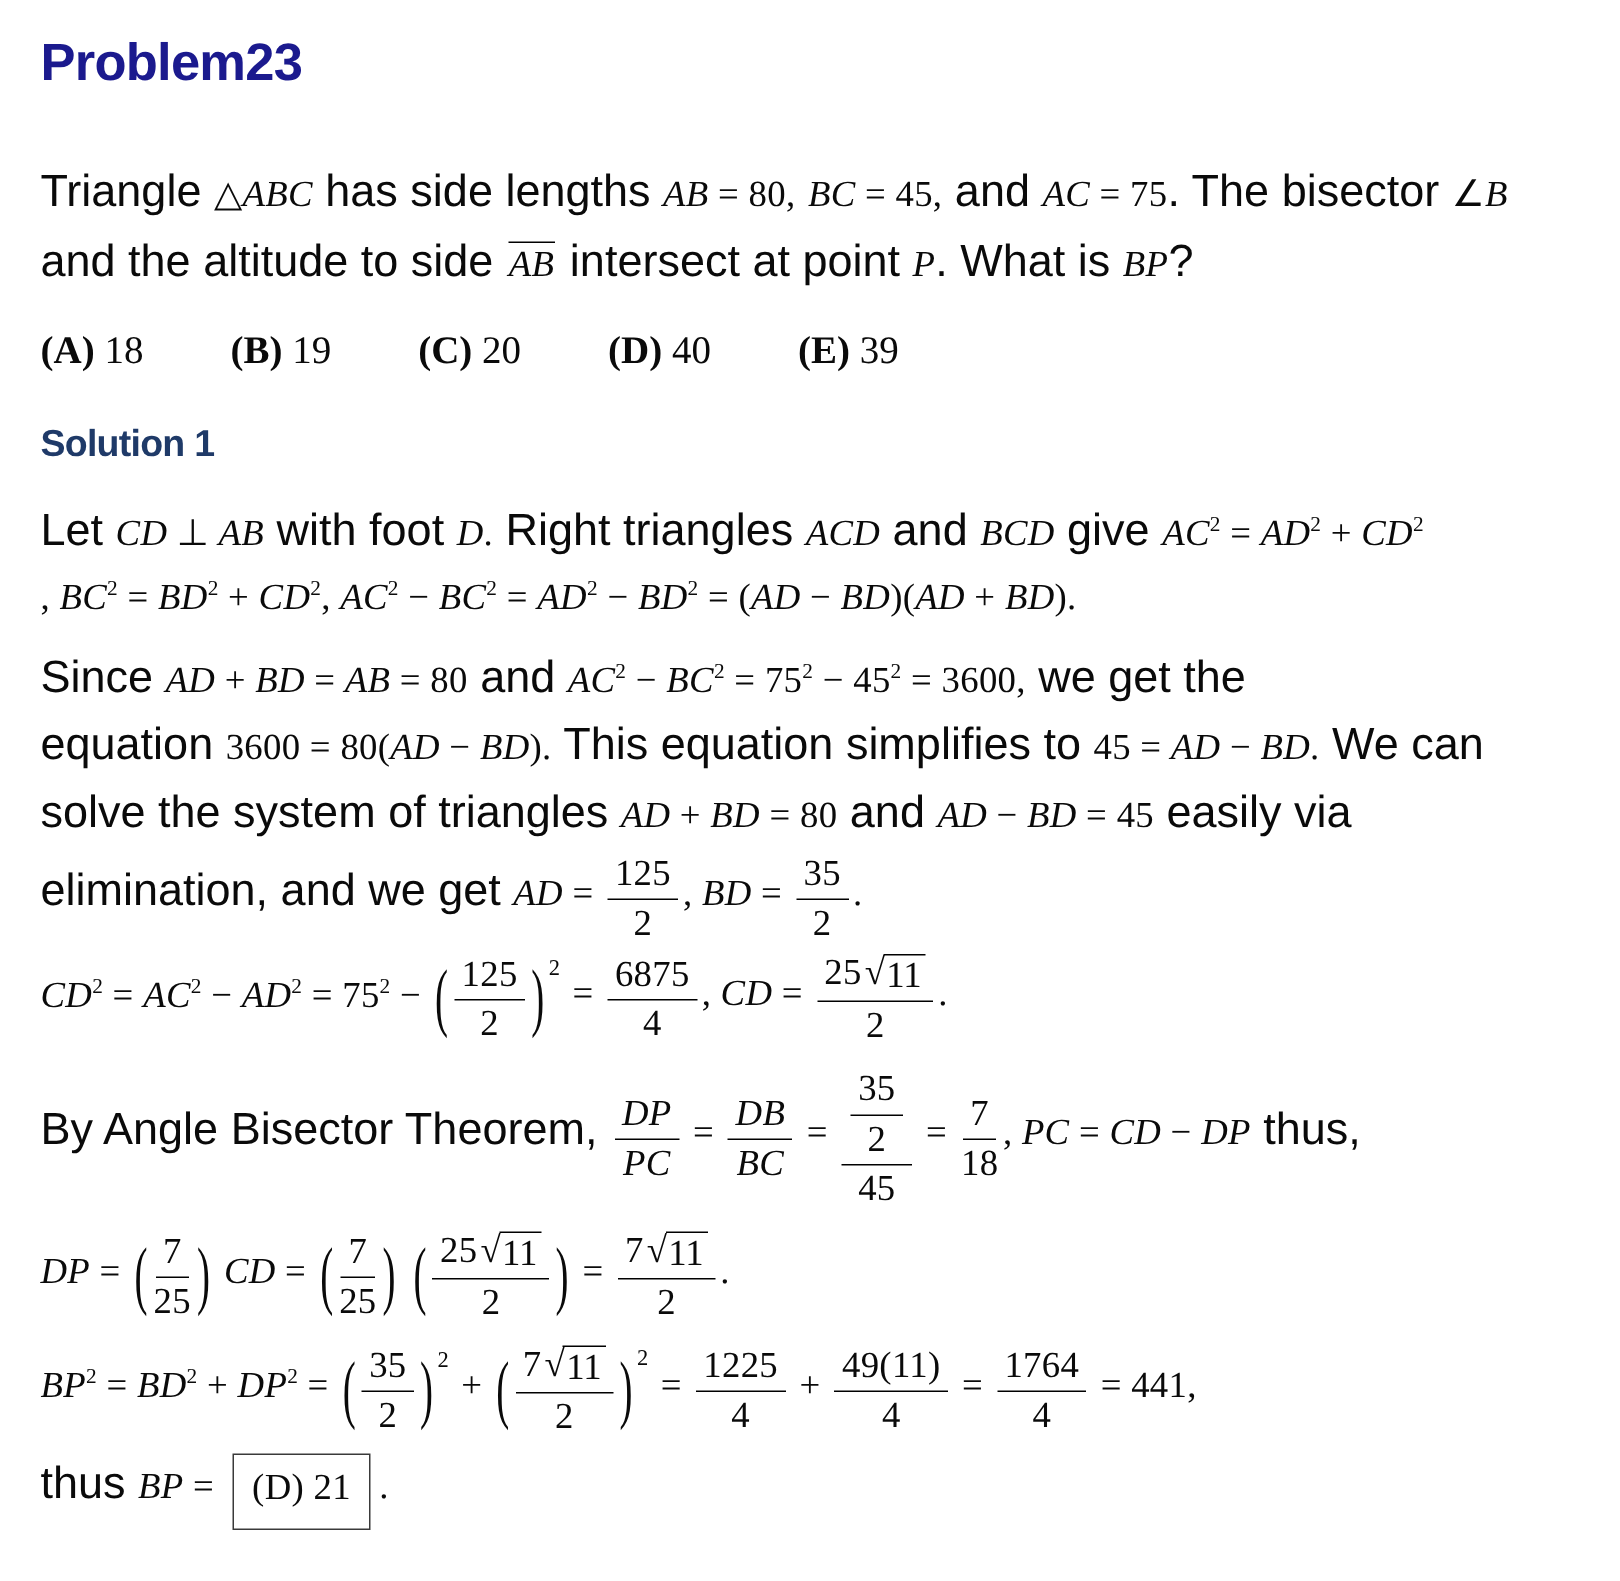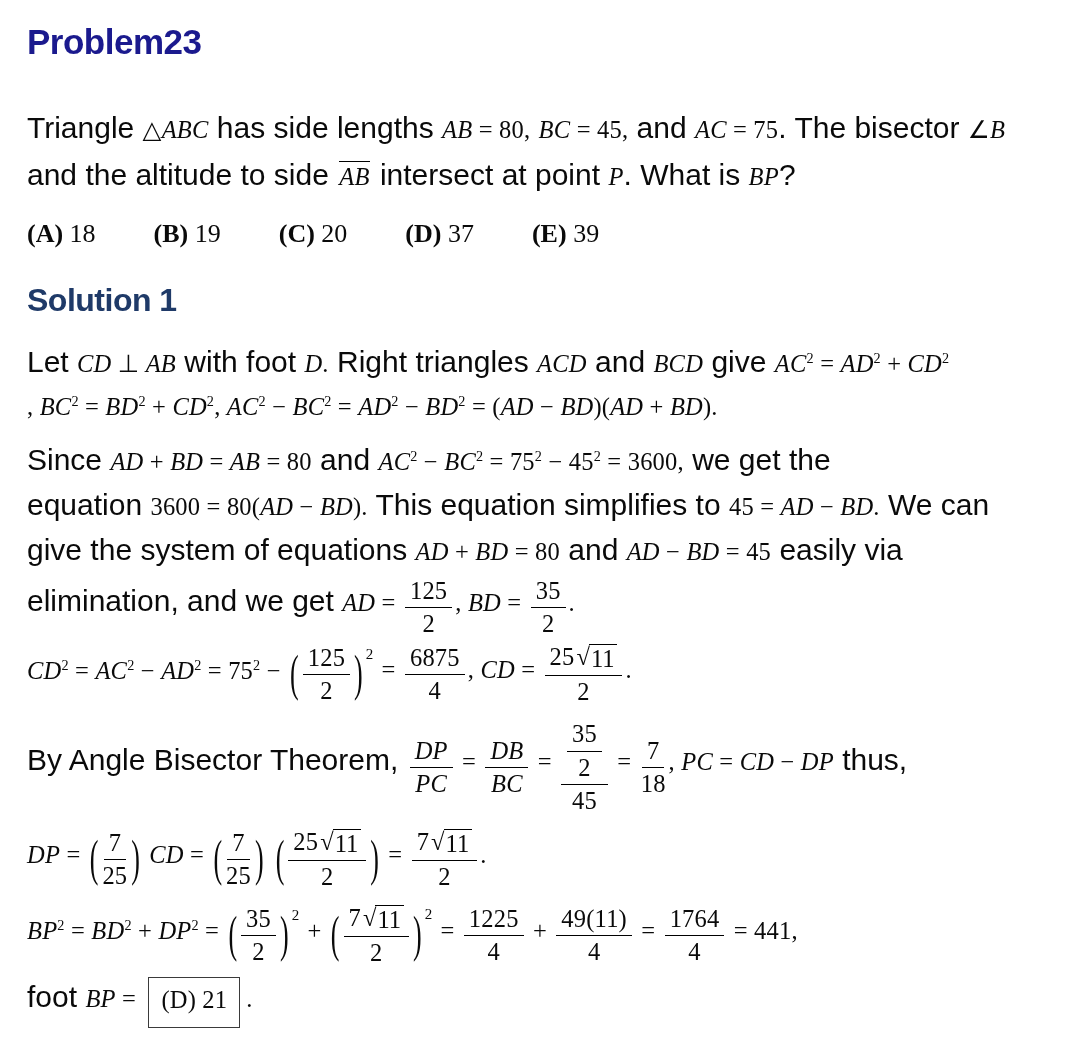--- a/index.html
+++ b/index.html
@@ -7,21 +7,21 @@
     width:1080px;height:1054px;box-sizing:border-box;overflow:hidden;
     background:#ffffff;color:#0a0a0a;
     padding:16px 20px 0 27px;
     font-family:"Liberation Sans",sans-serif;
   }
   h1[data-name="page-title"]{
     margin:6px 0 0;font-size:35px;font-weight:bold;letter-spacing:-0.5px;
     font-family:"Liberation Sans",sans-serif;color:var(--title-color,#1b1a8e);
   }
   h2[data-name="solution-heading"]{
-    margin:30px 0 0;font-size:32px;font-weight:bold;letter-spacing:-0.5px;
+    margin:30px 0 0;font-size:25px;font-weight:bold;letter-spacing:-0.5px;
     font-family:"Liberation Sans",sans-serif;color:var(--heading-color,#1f3a68);
   }
   #problem{margin-top:46px;}
   #problem .line{line-height:40px;}
   #choices{
     margin-top:16px;display:flex;gap:58px;align-items:baseline;
     font-family:"Liberation Serif",serif;font-size:26px;line-height:36px;
   }
   .choice .cl{font-weight:bold;}
   #solution{margin-top:0;}
@@ -71,45 +71,45 @@
 
 <div id="problem" data-name="problem-statement">
     <div class="line" data-name="problem-line"><span class="t" data-name="text-span">Triangle </span><span class="mth" data-name="math-span">△<i>ABC</i></span><span class="t" data-name="text-span"> has side lengths </span><span class="mth" data-name="math-span"><i>AB</i> = 80,</span><span class="t" data-name="text-span"> </span><span class="mth" data-name="math-span"><i>BC</i> = 45,</span><span class="t" data-name="text-span"> and </span><span class="mth" data-name="math-span"><i>AC</i> = 75</span><span class="t" data-name="text-span">. The bisector </span><span class="mth" data-name="math-span">∠<i>B</i></span></div>
     <div class="line" data-name="problem-line"><span class="t" data-name="text-span">and the altitude to side </span><span class="ovl mth" data-name="overline-segment"><i>AB</i></span><span class="t" data-name="text-span"> intersect at point </span><span class="mth" data-name="math-span"><i>P</i></span><span class="t" data-name="text-span">. What is </span><span class="mth" data-name="math-span"><i>BP</i></span><span class="t" data-name="text-span">?</span></div>
   </div>
 
 <div id="choices" data-name="answer-choices">
     <span class="choice" data-name="answer-choice"><span class="cl" data-name="choice-label">(A)</span><span class="cv" data-name="choice-value"> 18</span></span>
     <span class="choice" data-name="answer-choice"><span class="cl" data-name="choice-label">(B)</span><span class="cv" data-name="choice-value"> 19</span></span>
     <span class="choice" data-name="answer-choice"><span class="cl" data-name="choice-label">(C)</span><span class="cv" data-name="choice-value"> 20</span></span>
-    <span class="choice" data-name="answer-choice"><span class="cl" data-name="choice-label">(D)</span><span class="cv" data-name="choice-value"> 37</span></span>
+    <span class="choice" data-name="answer-choice"><span class="cl" data-name="choice-label">(D)</span><span class="cv" data-name="choice-value"> 40</span></span>
     <span class="choice" data-name="answer-choice"><span class="cl" data-name="choice-label">(E)</span><span class="cv" data-name="choice-value"> 39</span></span>
   </div>
 
 <h2 data-name="solution-heading">Solution 1</h2>
 
 <div id="solution" data-name="solution-body">
     <div class="sblock" data-name="solution-paragraph-1">
       <div class="line" data-name="solution-paragraph-1-line"><span class="t" data-name="text-span">Let </span><span class="mth" data-name="math-span"><i>CD</i> ⊥ <i>AB</i></span><span class="t" data-name="text-span"> with foot </span><span class="mth" data-name="math-span"><i>D</i>.</span><span class="t" data-name="text-span"> Right triangles </span><span class="mth" data-name="math-span"><i>ACD</i></span><span class="t" data-name="text-span"> and </span><span class="mth" data-name="math-span"><i>BCD</i></span><span class="t" data-name="text-span"> give </span><span class="mth" data-name="math-span"><i>AC</i><sup>2</sup> = <i>AD</i><sup>2</sup> + <i>CD</i><sup>2</sup></span></div>
       <div class="line" data-name="solution-paragraph-1-line"><span class="mth" data-name="math-span">, <i>BC</i><sup>2</sup> = <i>BD</i><sup>2</sup> + <i>CD</i><sup>2</sup>, <i>AC</i><sup>2</sup> − <i>BC</i><sup>2</sup> = <i>AD</i><sup>2</sup> − <i>BD</i><sup>2</sup> = (<i>AD</i> − <i>BD</i>)(<i>AD</i> + <i>BD</i>).</span></div>
     </div>
     <div class="sblock" data-name="solution-paragraph-2">
       <div class="line" data-name="solution-paragraph-2-line"><span class="t" data-name="text-span">Since </span><span class="mth" data-name="math-span"><i>AD</i> + <i>BD</i> = <i>AB</i> = 80</span><span class="t" data-name="text-span"> and </span><span class="mth" data-name="math-span"><i>AC</i><sup>2</sup> − <i>BC</i><sup>2</sup> = 75<sup>2</sup> − 45<sup>2</sup> = 3600,</span><span class="t" data-name="text-span"> we get the</span></div>
       <div class="line" data-name="solution-paragraph-2-line"><span class="t" data-name="text-span">equation </span><span class="mth" data-name="math-span">3600 = 80(<i>AD</i> − <i>BD</i>).</span><span class="t" data-name="text-span"> This equation simplifies to </span><span class="mth" data-name="math-span">45 = <i>AD</i> − <i>BD</i>.</span><span class="t" data-name="text-span"> We can</span></div>
-      <div class="line" data-name="solution-paragraph-2-line"><span class="t" data-name="text-span">give the system of equations </span><span class="mth" data-name="math-span"><i>AD</i> + <i>BD</i> = 80</span><span class="t" data-name="text-span"> and </span><span class="mth" data-name="math-span"><i>AD</i> − <i>BD</i> = 45</span><span class="t" data-name="text-span"> easily via</span></div>
+      <div class="line" data-name="solution-paragraph-2-line"><span class="t" data-name="text-span">solve the system of triangles </span><span class="mth" data-name="math-span"><i>AD</i> + <i>BD</i> = 80</span><span class="t" data-name="text-span"> and </span><span class="mth" data-name="math-span"><i>AD</i> − <i>BD</i> = 45</span><span class="t" data-name="text-span"> easily via</span></div>
       <div class="line" data-name="solution-paragraph-2-line"><span class="t" data-name="text-span">elimination, and we get </span><span class="mth" data-name="math-span"><i>AD</i> = </span><span class="frac" data-name="fraction"><span class="num" data-name="fraction-numerator"><span class="mth" data-name="math-span">125</span></span><span class="den" data-name="fraction-denominator"><span class="mth" data-name="math-span">2</span></span></span><span class="mth" data-name="math-span">, <i>BD</i> = </span><span class="frac" data-name="fraction"><span class="num" data-name="fraction-numerator"><span class="mth" data-name="math-span">35</span></span><span class="den" data-name="fraction-denominator"><span class="mth" data-name="math-span">2</span></span></span><span class="mth" data-name="math-span">.</span></div>
     </div>
     <div class="sblock" data-name="equation-cd">
       <div class="line" data-name="equation-cd-line"><span class="mth" data-name="math-span"><i>CD</i><sup>2</sup> = <i>AC</i><sup>2</sup> − <i>AD</i><sup>2</sup> = 75<sup>2</sup> − </span><span class="pgroup" data-name="paren-group"><span class="bp" data-name="left-paren">(</span><span class="frac" data-name="fraction"><span class="num" data-name="fraction-numerator"><span class="mth" data-name="math-span">125</span></span><span class="den" data-name="fraction-denominator"><span class="mth" data-name="math-span">2</span></span></span><span class="bp" data-name="right-paren">)</span><span class="hisup" data-name="superscript">2</span></span><span class="mth" data-name="math-span"> = </span><span class="frac" data-name="fraction"><span class="num" data-name="fraction-numerator"><span class="mth" data-name="math-span">6875</span></span><span class="den" data-name="fraction-denominator"><span class="mth" data-name="math-span">4</span></span></span><span class="mth" data-name="math-span">, <i>CD</i> = </span><span class="frac" data-name="fraction"><span class="num" data-name="fraction-numerator"><span class="mth" data-name="math-span">25</span><span class="sqrt" data-name="sqrt-radical"><span class="rad" data-name="radical-sign-icon">√</span><span class="rcand" data-name="radicand">11</span></span></span><span class="den" data-name="fraction-denominator"><span class="mth" data-name="math-span">2</span></span></span><span class="mth" data-name="math-span">.</span></div>
     </div>
     <div class="sblock" data-name="angle-bisector-paragraph">
       <div class="line" data-name="angle-bisector-paragraph-line"><span class="t" data-name="text-span">By Angle Bisector Theorem, </span><span class="frac" data-name="fraction"><span class="num" data-name="fraction-numerator"><span class="mth" data-name="math-span"><i>DP</i></span></span><span class="den" data-name="fraction-denominator"><span class="mth" data-name="math-span"><i>PC</i></span></span></span><span class="mth" data-name="math-span"> = </span><span class="frac" data-name="fraction"><span class="num" data-name="fraction-numerator"><span class="mth" data-name="math-span"><i>DB</i></span></span><span class="den" data-name="fraction-denominator"><span class="mth" data-name="math-span"><i>BC</i></span></span></span><span class="mth" data-name="math-span"> = </span><span class="frac" data-name="fraction"><span class="num" data-name="fraction-numerator"><span class="frac" data-name="fraction"><span class="num" data-name="fraction-numerator"><span class="mth" data-name="math-span">35</span></span><span class="den" data-name="fraction-denominator"><span class="mth" data-name="math-span">2</span></span></span></span><span class="den" data-name="fraction-denominator"><span class="mth" data-name="math-span">45</span></span></span><span class="mth" data-name="math-span"> = </span><span class="frac" data-name="fraction"><span class="num" data-name="fraction-numerator"><span class="mth" data-name="math-span">7</span></span><span class="den" data-name="fraction-denominator"><span class="mth" data-name="math-span">18</span></span></span><span class="mth" data-name="math-span">, <i>PC</i> = <i>CD</i> − <i>DP</i></span><span class="t" data-name="text-span"> thus,</span></div>
     </div>
     <div class="sblock" data-name="equation-dp">
       <div class="line" data-name="equation-dp-line"><span class="mth" data-name="math-span"><i>DP</i> = </span><span class="pgroup" data-name="paren-group"><span class="bp" data-name="left-paren">(</span><span class="frac" data-name="fraction"><span class="num" data-name="fraction-numerator"><span class="mth" data-name="math-span">7</span></span><span class="den" data-name="fraction-denominator"><span class="mth" data-name="math-span">25</span></span></span><span class="bp" data-name="right-paren">)</span></span><span class="mth" data-name="math-span"> <i>CD</i> = </span><span class="pgroup" data-name="paren-group"><span class="bp" data-name="left-paren">(</span><span class="frac" data-name="fraction"><span class="num" data-name="fraction-numerator"><span class="mth" data-name="math-span">7</span></span><span class="den" data-name="fraction-denominator"><span class="mth" data-name="math-span">25</span></span></span><span class="bp" data-name="right-paren">)</span></span><span class="sp" data-name="spacer" style="width: 6px;"></span><span class="pgroup" data-name="paren-group"><span class="bp" data-name="left-paren">(</span><span class="frac" data-name="fraction"><span class="num" data-name="fraction-numerator"><span class="mth" data-name="math-span">25</span><span class="sqrt" data-name="sqrt-radical"><span class="rad" data-name="radical-sign-icon">√</span><span class="rcand" data-name="radicand">11</span></span></span><span class="den" data-name="fraction-denominator"><span class="mth" data-name="math-span">2</span></span></span><span class="bp" data-name="right-paren">)</span></span><span class="mth" data-name="math-span"> = </span><span class="frac" data-name="fraction"><span class="num" data-name="fraction-numerator"><span class="mth" data-name="math-span">7</span><span class="sqrt" data-name="sqrt-radical"><span class="rad" data-name="radical-sign-icon">√</span><span class="rcand" data-name="radicand">11</span></span></span><span class="den" data-name="fraction-denominator"><span class="mth" data-name="math-span">2</span></span></span><span class="mth" data-name="math-span">.</span></div>
     </div>
     <div class="sblock" data-name="equation-bp">
       <div class="line" data-name="equation-bp-line"><span class="mth" data-name="math-span"><i>BP</i><sup>2</sup> = <i>BD</i><sup>2</sup> + <i>DP</i><sup>2</sup> = </span><span class="pgroup" data-name="paren-group"><span class="bp" data-name="left-paren">(</span><span class="frac" data-name="fraction"><span class="num" data-name="fraction-numerator"><span class="mth" data-name="math-span">35</span></span><span class="den" data-name="fraction-denominator"><span class="mth" data-name="math-span">2</span></span></span><span class="bp" data-name="right-paren">)</span><span class="hisup" data-name="superscript">2</span></span><span class="mth" data-name="math-span"> + </span><span class="pgroup" data-name="paren-group"><span class="bp" data-name="left-paren">(</span><span class="frac" data-name="fraction"><span class="num" data-name="fraction-numerator"><span class="mth" data-name="math-span">7</span><span class="sqrt" data-name="sqrt-radical"><span class="rad" data-name="radical-sign-icon">√</span><span class="rcand" data-name="radicand">11</span></span></span><span class="den" data-name="fraction-denominator"><span class="mth" data-name="math-span">2</span></span></span><span class="bp" data-name="right-paren">)</span><span class="hisup" data-name="superscript">2</span></span><span class="mth" data-name="math-span"> = </span><span class="frac" data-name="fraction"><span class="num" data-name="fraction-numerator"><span class="mth" data-name="math-span">1225</span></span><span class="den" data-name="fraction-denominator"><span class="mth" data-name="math-span">4</span></span></span><span class="mth" data-name="math-span"> + </span><span class="frac" data-name="fraction"><span class="num" data-name="fraction-numerator"><span class="mth" data-name="math-span">49(11)</span></span><span class="den" data-name="fraction-denominator"><span class="mth" data-name="math-span">4</span></span></span><span class="mth" data-name="math-span"> = </span><span class="frac" data-name="fraction"><span class="num" data-name="fraction-numerator"><span class="mth" data-name="math-span">1764</span></span><span class="den" data-name="fraction-denominator"><span class="mth" data-name="math-span">4</span></span></span><span class="mth" data-name="math-span"> = 441,</span></div>
     </div>
     <div class="sblock" data-name="final-answer-line">
-      <div class="line" data-name="final-answer-line-line"><span class="t" data-name="text-span">foot </span><span class="mth" data-name="math-span"><i>BP</i> = </span><span class="abox" data-name="answer-box"><span class="mth" data-name="math-span">(D) 21</span></span><span class="mth" data-name="math-span">.</span></div>
+      <div class="line" data-name="final-answer-line-line"><span class="t" data-name="text-span">thus </span><span class="mth" data-name="math-span"><i>BP</i> = </span><span class="abox" data-name="answer-box"><span class="mth" data-name="math-span">(D) 21</span></span><span class="mth" data-name="math-span">.</span></div>
     </div>
   </div>
 
 </body></html>

